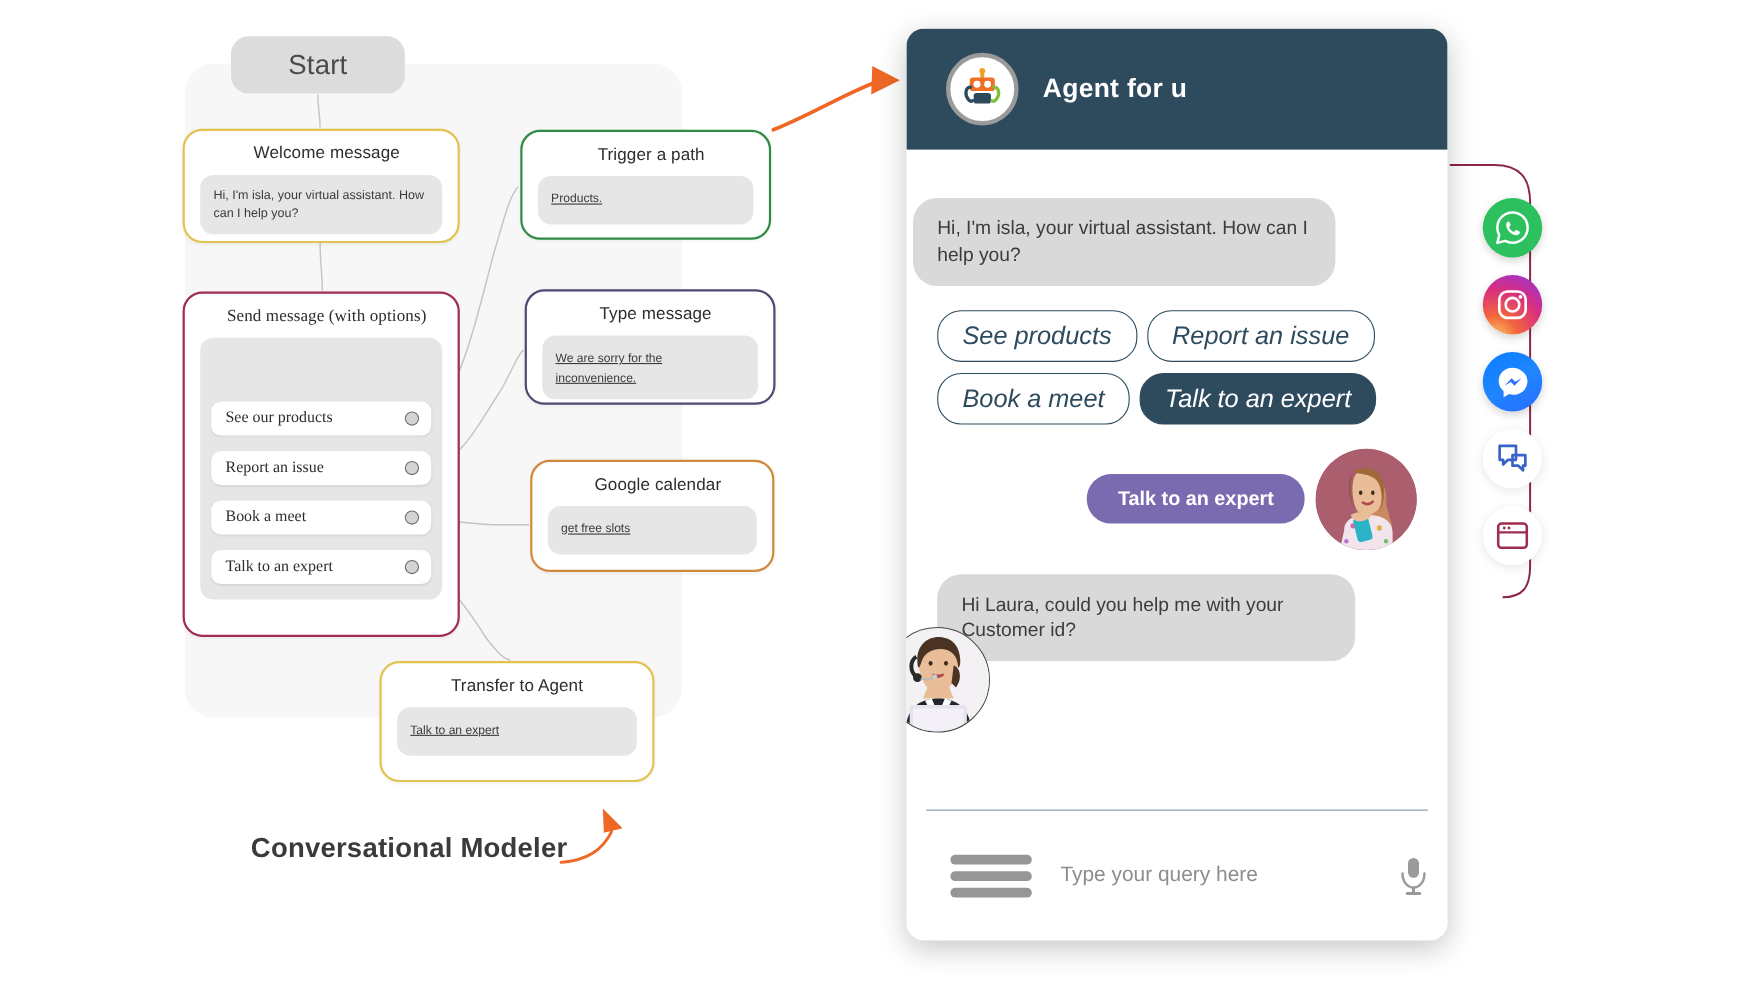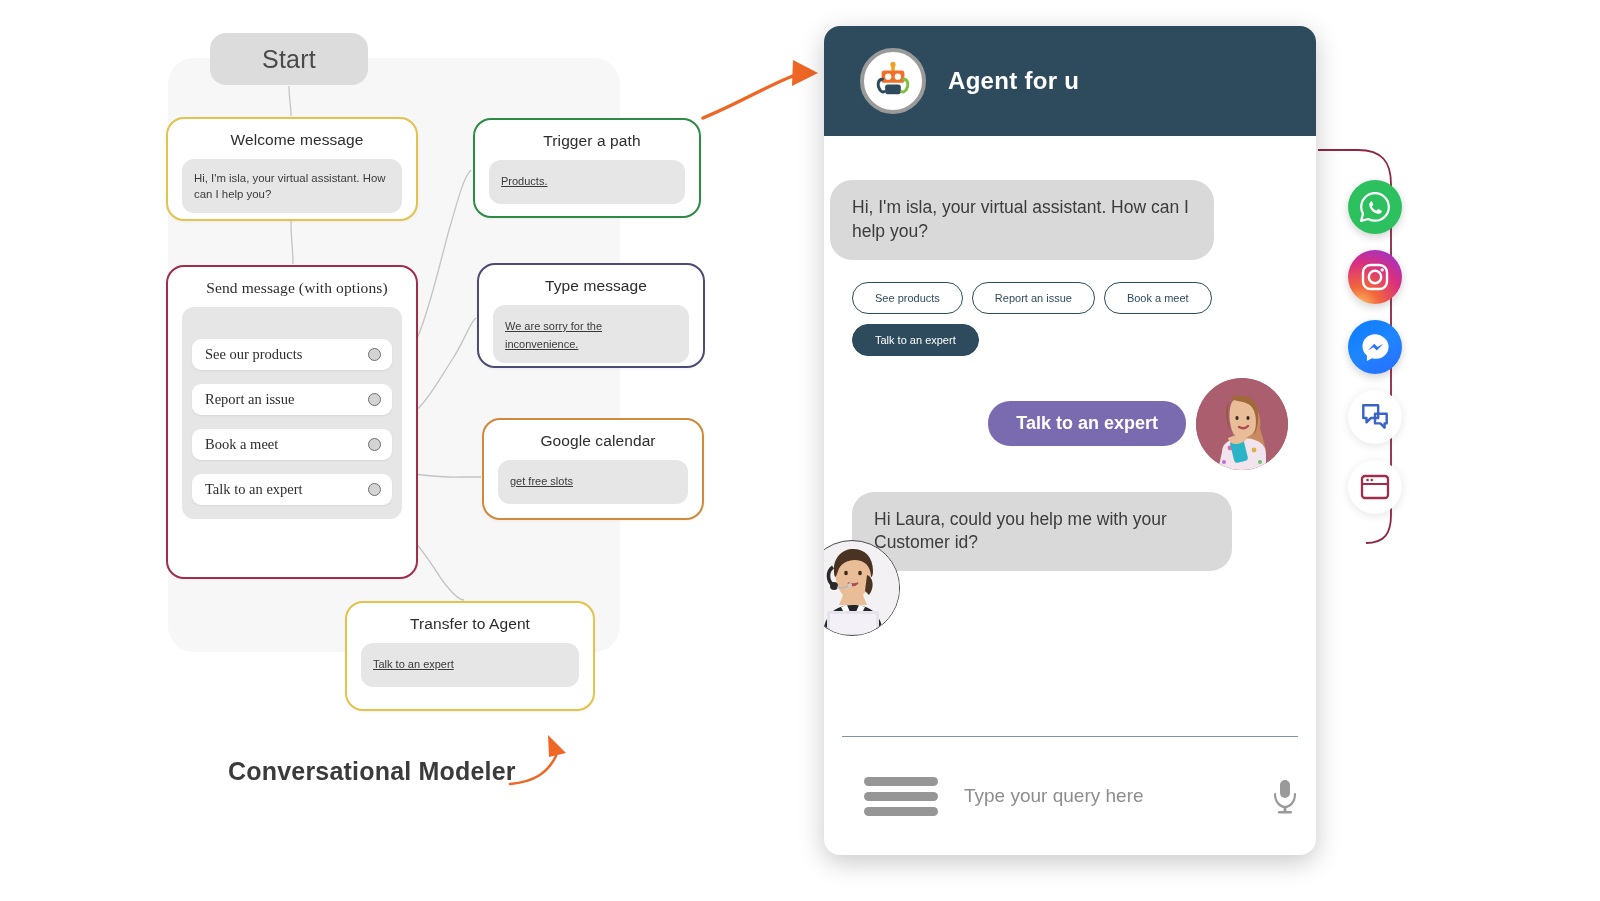--- a/index.html
+++ b/index.html
@@ -52,21 +52,21 @@
   #node-welcome  { left:166px; top:117px; width:252px; height:104px; border-color:#e3c24e; }
   #node-trigger  { left:473px; top:118px; width:228px; height:100px; border-color:#2e8b45; }
   #node-options  { left:166px; top:265px; width:252px; height:314px; border-color:#9e2d4e;font-family:Liberation Serif, serif; }
   #node-send     { left:477px; top:263px; width:228px; height:105px; border-color:#4b4b73; }
   #node-calendar { left:482px; top:418px; width:222px; height:102px; border-color:#d08a3c; }
   #node-transfer { left:345px; top:601px; width:250px; height:110px; border-color:#e3c24e; }
 
   
   .opts-wrap {
     background:#e6e6e6; border-radius:12px;
-    padding:32px 10px 14px; margin-top:2px;
+    padding:58px 10px 14px; margin-top:2px;
   }
   .opt-row {
     background:#ffffff; border-radius:9px;
     height:31px; margin-bottom:14px;
     display:flex; align-items:center; justify-content:space-between;
     padding:0 11px 0 13px;
     box-shadow:0 1px 2px rgba(0,0,0,.07);
   }
   .opt-row:last-child { margin-bottom:0; }
   .opt-label { font-size:14.5px; color:#2d2d2d; }
@@ -105,21 +105,21 @@
     background:#d9d9d9; border-radius:22px;
     padding:16px 22px; font-size:17.5px; color:#3c3c3c; line-height:1.36;
   }
   .bubble.bot { width:fit-content; max-width:384px; margin-left:-22px; }
   .bubble.agent { width:fit-content; max-width:380px; }
 
   .quick-replies { margin-top:22px; display:flex; flex-wrap:wrap; gap:10px 9px; width:412px; }
   .qr {
     border:1.6px solid #2e4b5e; border-radius:22px;
     background:#ffffff; color:#2e4b5e;
-    font-size:11px; padding:9px 22px; white-space:nowrap;
+    font-size:23px; padding:9px 22px; white-space:nowrap;font-style:italic;
   }
   .qr.solid { background:#2e4b5e; color:#ffffff; border-color:#2e4b5e; }
 
   .user-row { margin-top:22px; display:flex; align-items:center; justify-content:flex-end; gap:10px; }
   .user-bubble {
     background:#7a6ab0; color:#ffffff; border-radius:22px;
     font-size:18px; font-weight:bold; padding:12px 28px;
   }
   .user-avatar {
     width:92px; height:92px; border-radius:50%; overflow:hidden;

